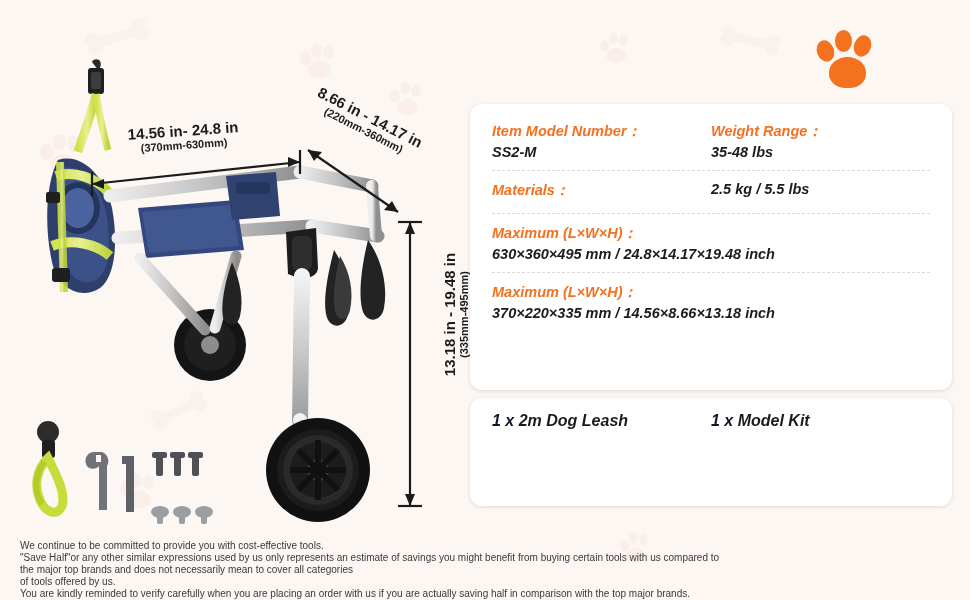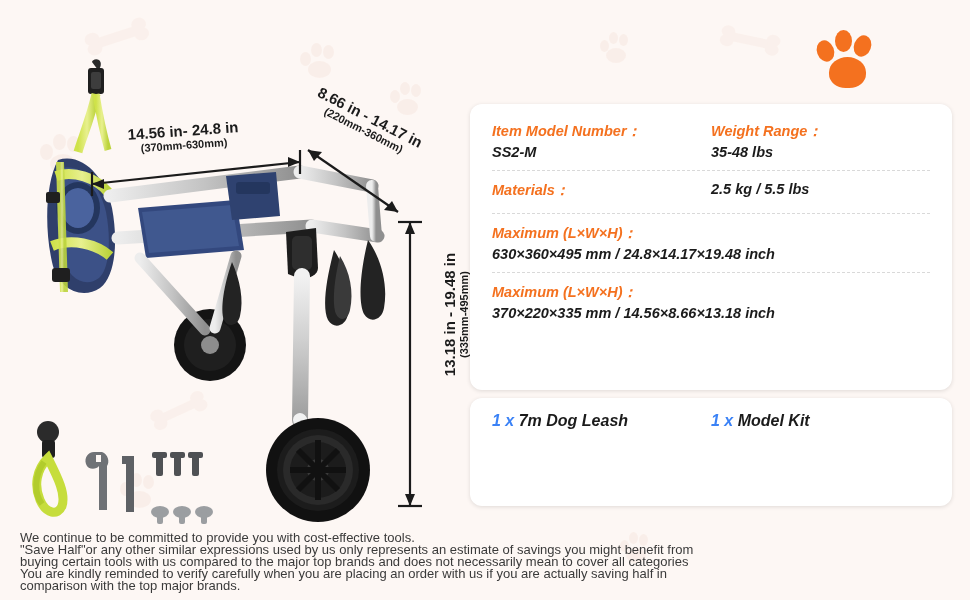--- a/index.html
+++ b/index.html
@@ -95,28 +95,28 @@
   }
   .spec-value {
     color:#1b1b1b;
     font-style:italic;
     font-size:14.5px;
     font-weight:bold;
   }
 
   .acc-body { display:flex; padding:14px 22px; }
   .acc-item { width:50%; font-style:italic; font-size:16px; color:#1b1b1b; }
-  .acc-item .qty { color:#3b82f6; font-weight:bold; font-style:italic; }
+  .acc-item .qty { color:#0f172a; font-weight:bold; font-style:italic; }
   .acc-item .txt { font-weight:bold; }
 
   
   .legal {
     position:absolute;
-    left:20px; bottom:8px; width:700px;
-    font-size:13px; line-height:12px; color:#3a3a3a;
+    left:20px; bottom:0; width:700px;
+    font-size:10px; line-height:12px; color:#3a3a3a;
     z-index:5;
   }
 </style>
 </head>
 <body>
 
 <div class="bg-paws">
   <div class="paw" style="left:40px;top:130px;width:46px;height:46px;">
     <span class="pad" style="left:0;top:14px;width:13px;height:16px;"></span>
     <span class="pad" style="left:13px;top:4px;width:13px;height:16px;"></span>
@@ -368,26 +368,27 @@
       </div>
     </div>
 
   </div>
 </div>
 
 <div class="panel" id="acc-panel">
   <div class="acc-body">
     <div class="acc-item">
       <span class="qty">1 x</span>
-      <span class="txt">7m Dog Leash</span>
+      <span class="txt">2m Dog Leash</span>
     </div>
     <div class="acc-item">
       <span class="qty">1 x</span>
       <span class="txt">Model Kit</span>
     </div>
   </div>
 </div>
 
 <div class="legal">
   <div>We continue to be committed to provide you with cost-effective tools.</div>
   <div>"Save Half"or any other similar expressions used by us only represents an estimate of savings you might benefit from buying certain tools with us compared to the major top brands and does not necessarily mean to cover all categories</div>
+  <div>of tools offered by us.</div>
   <div>You are kindly reminded to verify carefully when you are placing an order with us if you are actually saving half in comparison with the top major brands.</div>
 </div>
 
 </body></html>

